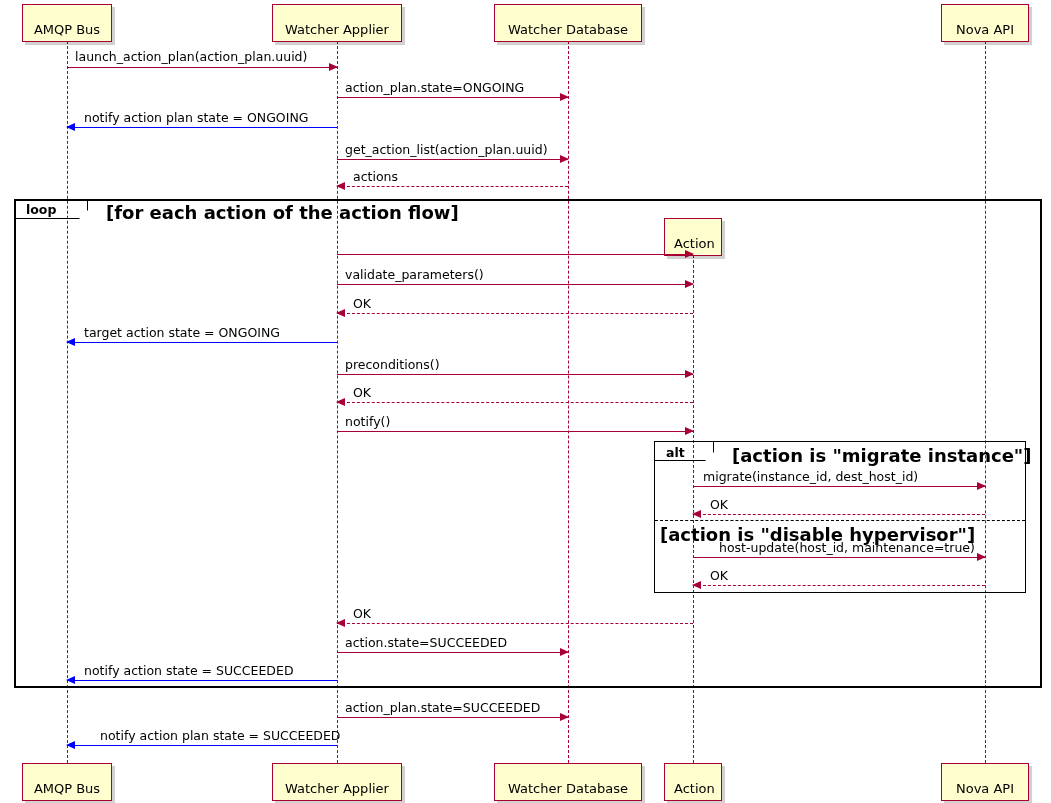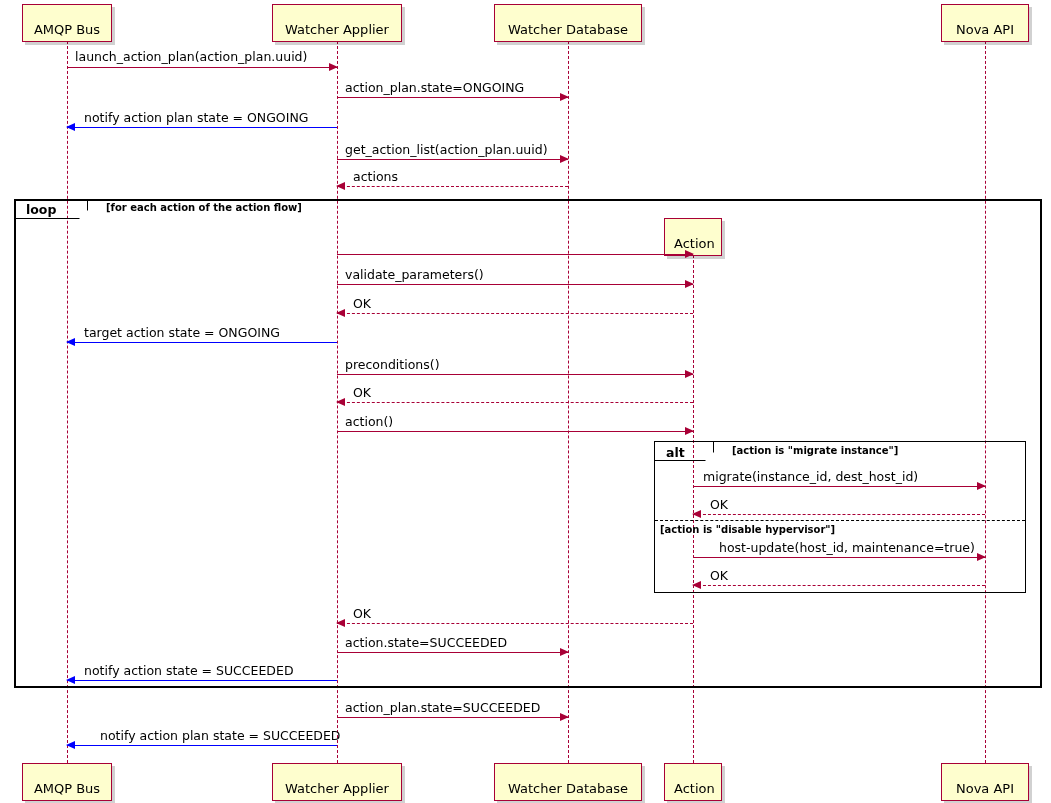--- a/index.html
+++ b/index.html
@@ -71,21 +71,21 @@
   }
   .frag-kw{
     position:absolute;
     font-size:12.5px;
     font-weight:bold;
     color:#000000;
     white-space:nowrap;
   }
   .frag-cond{
     position:absolute;
-    font-size:10px;
+    font-size:18px;
     font-weight:bold;
     color:#000000;
     white-space:nowrap;
   }
   .frag-div{
     position:absolute;
     height:0;
     border-top:1px dashed #000000;
   }
 </style>
@@ -191,21 +191,21 @@
   <div class="msg" style="left:337px; top:402px; width:356px;">
     <div class="line dashed"></div>
     <div class="arrow left"></div>
   </div>
   <div class="mlabel" style="left:353px; top:385px;">OK</div>
 
   <div class="msg" style="left:337px; top:431px; width:356px;">
     <div class="line solid"></div>
     <div class="arrow right"></div>
   </div>
-  <div class="mlabel" style="left:345px; top:414px;">action()</div>
+  <div class="mlabel" style="left:345px; top:414px;">notify()</div>
 
   <div class="msg" style="left:693px; top:486px; width:292px;">
     <div class="line solid"></div>
     <div class="arrow right"></div>
   </div>
   <div class="mlabel" style="left:703px; top:469px;">migrate(instance_id, dest_host_id)</div>
 
   <div class="msg" style="left:693px; top:514px; width:292px;">
     <div class="line dashed"></div>
     <div class="arrow left"></div>

